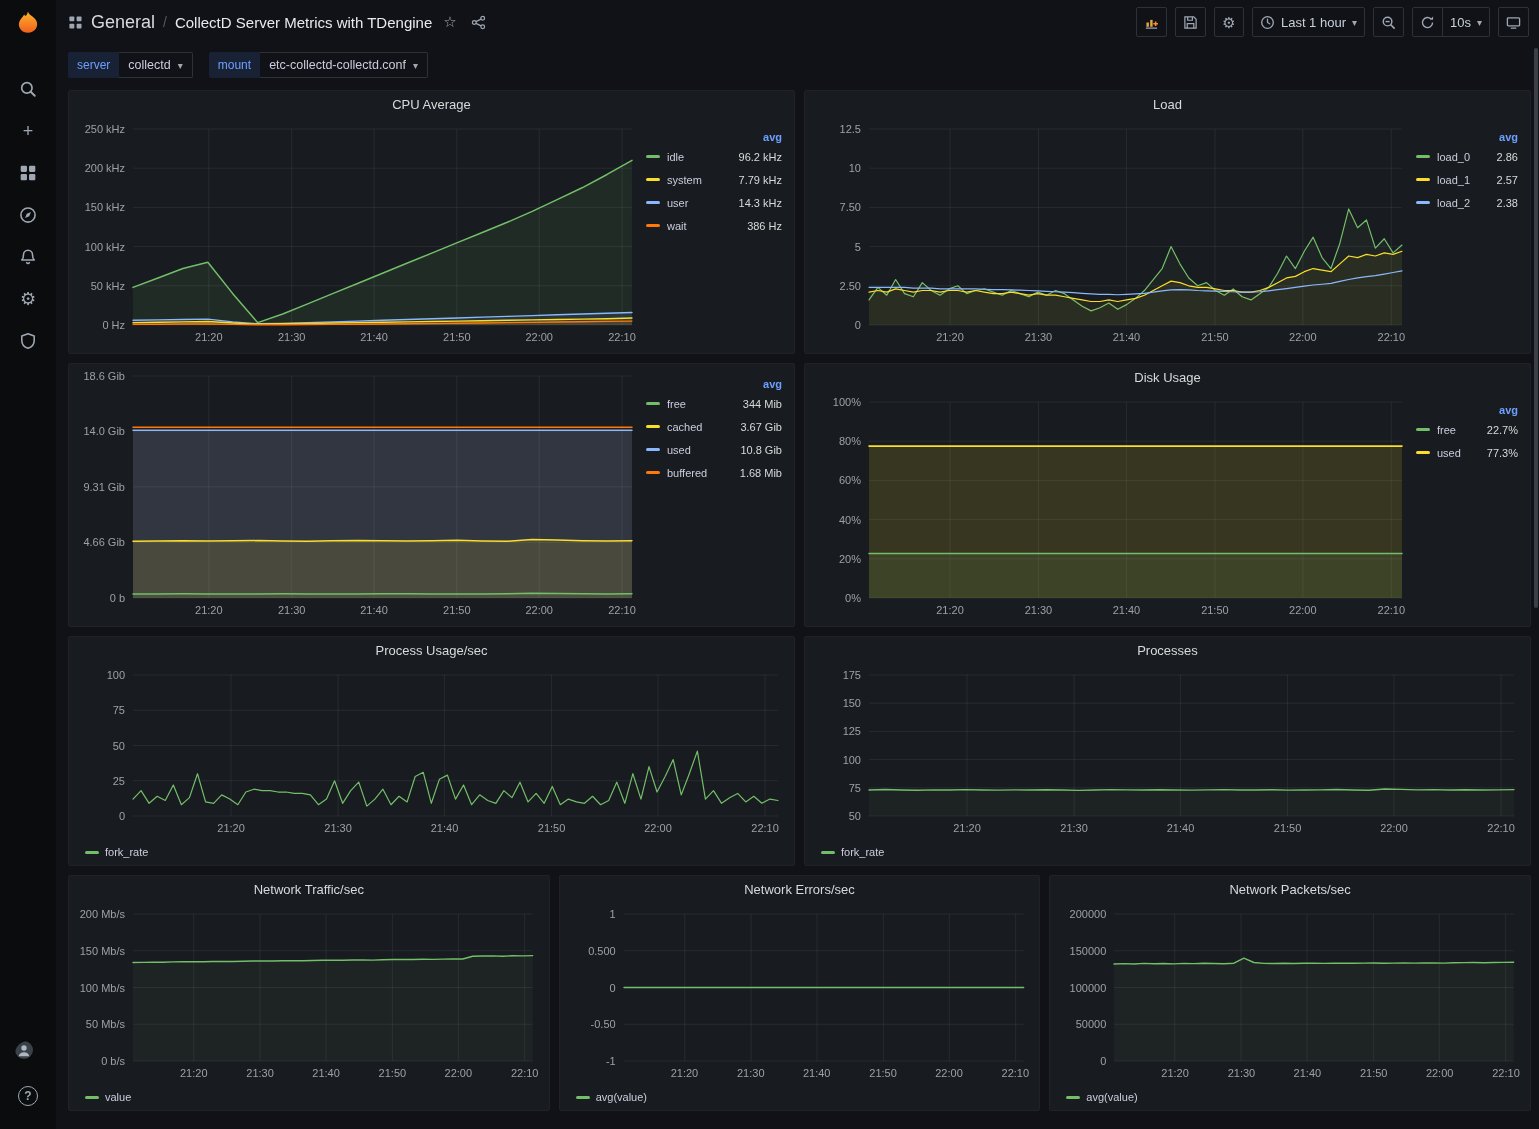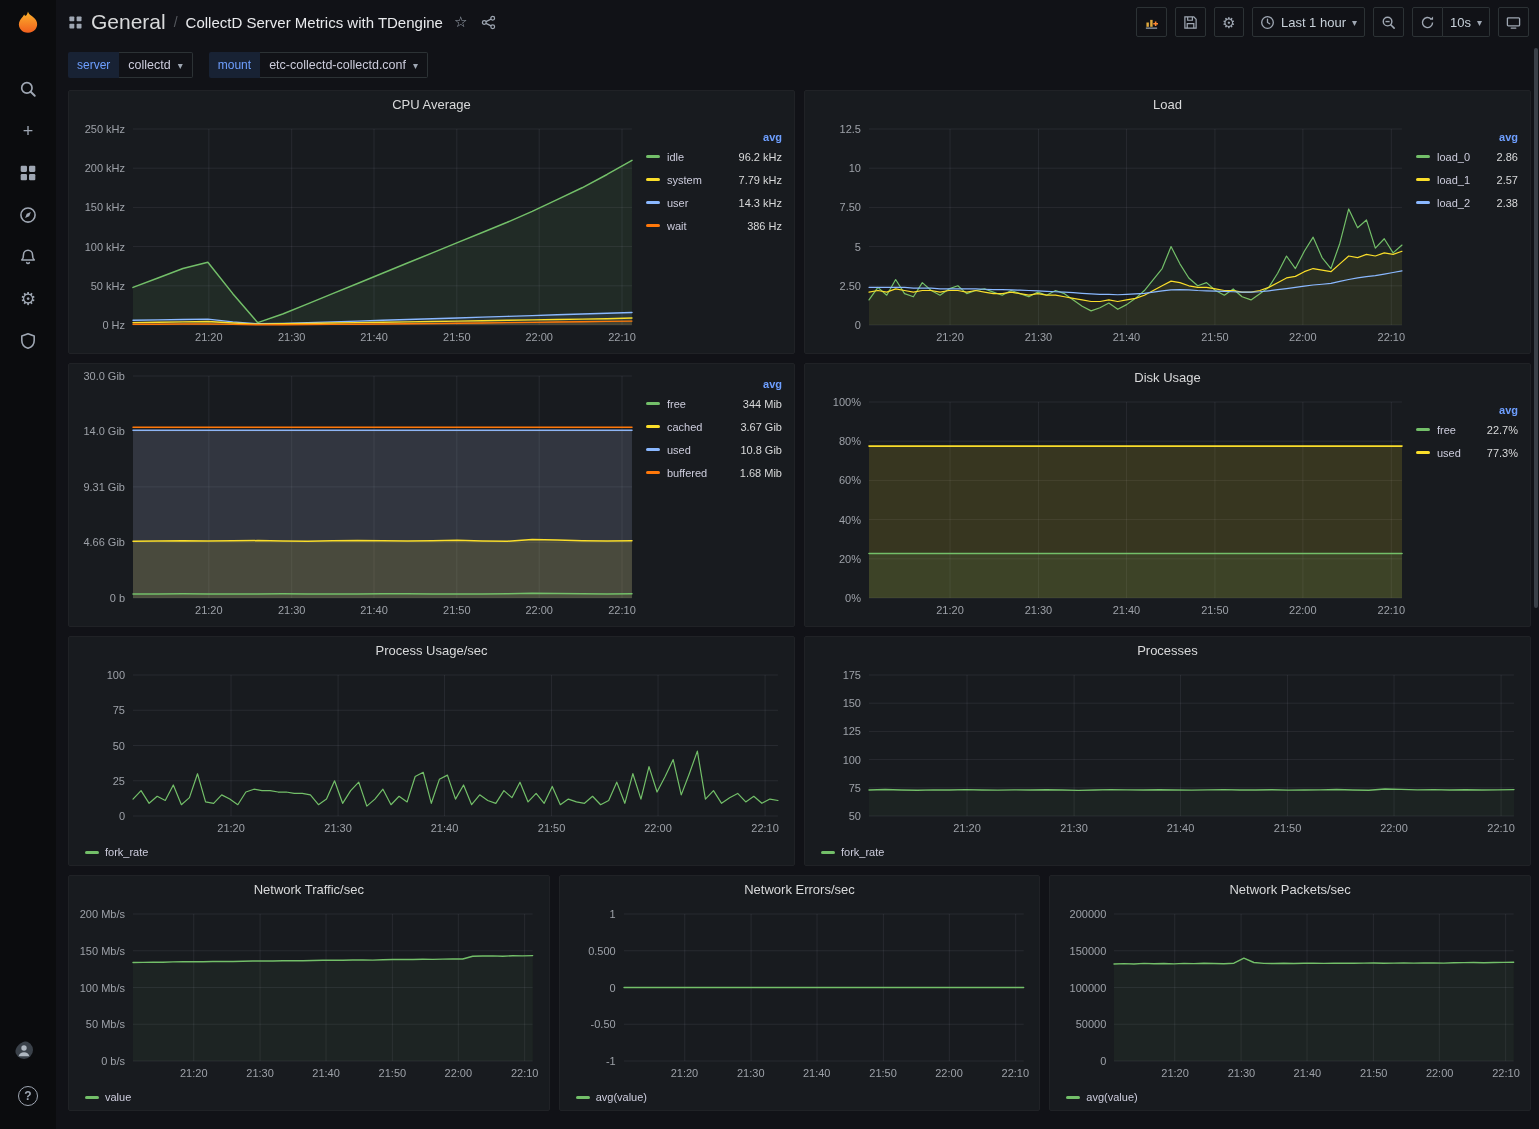--- a/index.html
+++ b/index.html
@@ -19,21 +19,21 @@
   .glyph { font-size:18px; line-height:1; }
   .help-circle { width:20px; height:20px; border:1.5px solid #9fa7b3; border-radius:50%;
     display:flex; align-items:center; justify-content:center; font-size:12px; font-weight:bold; }
 
   
   .main { flex:1; min-width:0; display:flex; flex-direction:column; }
 
   .nav { height:44px; display:flex; align-items:center; padding:0 10px 0 12px; flex:none; }
   .nav-left { display:flex; align-items:center; gap:8px; min-width:0; }
   .nav-left svg { width:15px; height:15px; color:#9fa7b3; }
-  .crumb { font-size:21px; color:#d8d9da; cursor:pointer; white-space:nowrap; }
+  .crumb { font-size:18px; color:#d8d9da; cursor:pointer; white-space:nowrap; }
   .crumb-sep { color:#55585e; font-size:14px; }
   .dash-title { font-size:15px; color:#e9eaed; font-weight:500; }
   .mini-btn { background:none; border:none; color:#9fa7b3; cursor:pointer; display:flex;
     align-items:center; font-size:15px; padding:3px; }
   .mini-btn svg { width:15px; height:15px; }
   .nav-right { margin-left:auto; display:flex; align-items:center; gap:8px; }
   .nbtn { height:30px; min-width:30px; display:flex; align-items:center; justify-content:center;
     gap:6px; background:transparent; border:1px solid #2c3235; border-radius:2px;
     color:#9fa7b3; padding:0 7px; font-size:13px; cursor:pointer;
     font-family:inherit; white-space:nowrap; }
@@ -408,21 +408,21 @@
                   <path d="M0.00 23.12L5.00 23.12L10.00 23.12L15.00 23.12L20.00 23.12L25.00 23.12L30.00 23.12L35.00 23.12L40.00 23.12L45.00 23.12L50.00 23.12L55.00 23.12L60.00 23.12L65.00 23.12L70.00 23.12L75.00 23.12L80.00 23.12L85.00 23.12L90.00 23.12L95.00 23.12L100.00 23.12" fill="none" stroke="#ff780a" stroke-width="1.5" vector-effect="non-scaling-stroke" stroke-linejoin="round" stroke-linecap="round"></path>
                   <path d="M0.00 74.46L5.00 74.30L10.00 74.19L15.00 74.35L20.00 74.25L25.00 74.14L30.00 74.30L35.00 74.41L40.00 74.19L45.00 74.09L50.00 74.25L55.00 74.35L60.00 74.19L65.00 74.03L70.00 74.30L75.00 74.46L80.00 73.66L85.00 73.92L90.00 74.19L95.00 74.30L100.00 74.19L100 100L0 100Z" fill="#fade2a" fill-opacity="0.12" stroke="none"></path>
                   <path d="M0.00 74.46L5.00 74.30L10.00 74.19L15.00 74.35L20.00 74.25L25.00 74.14L30.00 74.30L35.00 74.41L40.00 74.19L45.00 74.09L50.00 74.25L55.00 74.35L60.00 74.19L65.00 74.03L70.00 74.30L75.00 74.46L80.00 73.66L85.00 73.92L90.00 74.19L95.00 74.30L100.00 74.19" fill="none" stroke="#fade2a" stroke-width="1.5" vector-effect="non-scaling-stroke" stroke-linejoin="round" stroke-linecap="round"></path>
                   <path d="M0.00 98.17L5.00 98.23L10.00 98.12L15.00 98.17L20.00 98.23L25.00 98.17L30.00 98.12L35.00 98.17L40.00 98.23L45.00 98.17L50.00 98.12L55.00 98.06L60.00 98.17L65.00 98.23L70.00 98.17L75.00 98.12L80.00 97.85L85.00 98.01L90.00 98.12L95.00 98.17L100.00 98.12L100 100L0 100Z" fill="#73bf69" fill-opacity="0.05" stroke="none"></path>
                   <path d="M0.00 98.17L5.00 98.23L10.00 98.12L15.00 98.17L20.00 98.23L25.00 98.17L30.00 98.12L35.00 98.17L40.00 98.23L45.00 98.17L50.00 98.12L55.00 98.06L60.00 98.17L65.00 98.23L70.00 98.17L75.00 98.12L80.00 97.85L85.00 98.01L90.00 98.12L95.00 98.17L100.00 98.12" fill="none" stroke="#73bf69" stroke-width="1.5" vector-effect="non-scaling-stroke" stroke-linejoin="round" stroke-linecap="round"></path>
                 </svg>
                 <div class="ytick" style="top: 100%;">0 b</div>
                 <div class="ytick" style="top: 74.9462%;">4.66 Gib</div>
                 <div class="ytick" style="top: 49.9462%;">9.31 Gib</div>
                 <div class="ytick" style="top: 24.7312%;">14.0 Gib</div>
-                <div class="ytick" style="top: 0%;">30.0 Gib</div>
+                <div class="ytick" style="top: 0%;">18.6 Gib</div>
                 <div class="xtick" style="left: 15.2%;">21:20</div>
                 <div class="xtick" style="left: 31.8%;">21:30</div>
                 <div class="xtick" style="left: 48.3%;">21:40</div>
                 <div class="xtick" style="left: 64.9%;">21:50</div>
                 <div class="xtick" style="left: 81.4%;">22:00</div>
                 <div class="xtick" style="left: 98%;">22:10</div>
               </div>
             </div>
           <div class="legend-right">
               <div class="lg-head">avg</div>

